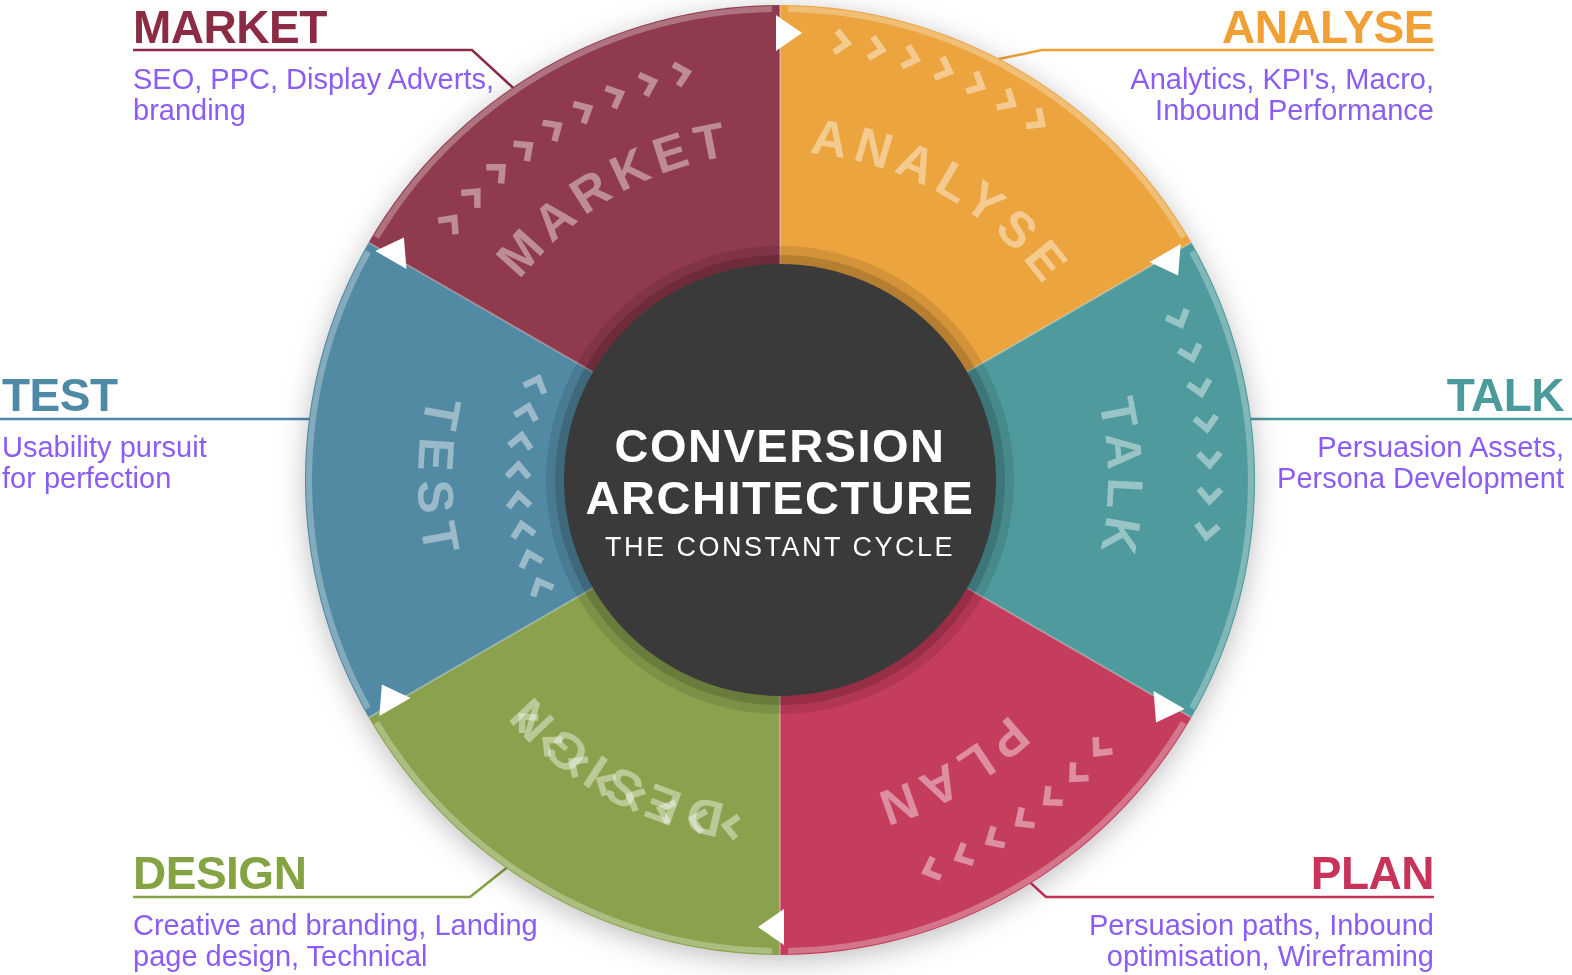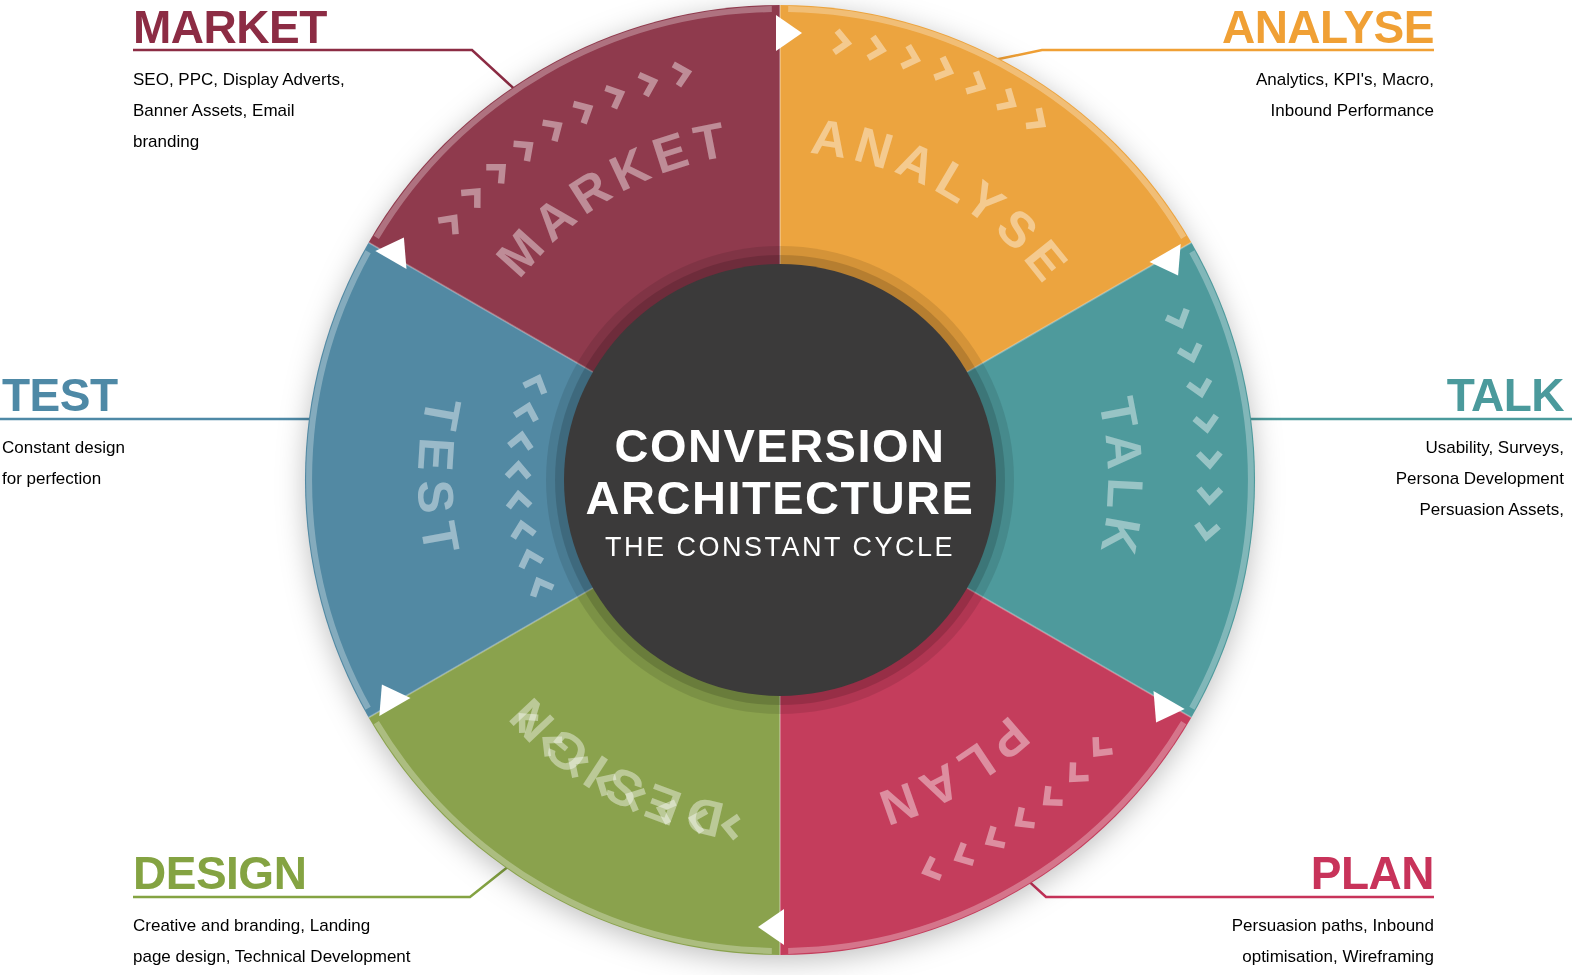--- a/index.html
+++ b/index.html
@@ -1,21 +1,21 @@
 <!DOCTYPE html>
 <html><head>
 <meta charset="utf-8">
 <style>
   html,body{margin:0;padding:0;background:#ffffff;font-family:"Liberation Sans",sans-serif;}
   .stage{position:relative;width:1572px;height:975px;overflow:hidden;background:#ffffff;}
   .stage svg{position:absolute;left:0;top:0;}
   .wheel{filter:drop-shadow(0 6px 14px rgba(0,0,0,0.25));}
   .callout{position:absolute;}
   .callout h2{margin:0;font-size:46px;line-height:46px;font-weight:bold;letter-spacing:-0.5px;}
-  .callout .desc{margin:14px 0 0 0;font-size:17px;line-height:31px;color:#000000;}
+  .callout .desc{margin:14px 0 0 0;font-size:29px;line-height:31px;color:#8b5cf6;}
   .callout .desc span{display:block;}
   .co-market{left:133px;top:4px;width:380px;text-align:left;}
   .co-analyse{right:138px;top:4px;width:420px;text-align:right;}
   .co-test{left:2px;top:372px;width:310px;text-align:left;}
   .co-talk{right:8px;top:372px;width:330px;text-align:right;}
   .co-design{left:133px;top:850px;width:460px;text-align:left;}
   .co-plan{right:138px;top:850px;width:430px;text-align:right;}
 </style>
 </head>
 <body>
@@ -134,47 +134,45 @@
         <text x="780" y="462" text-anchor="middle" fill="#FFFFFF" font-size="47" font-weight="bold" letter-spacing="1.5">CONVERSION</text>
         <text x="780" y="514" text-anchor="middle" fill="#FFFFFF" font-size="47" font-weight="bold" letter-spacing="1.5">ARCHITECTURE</text>
         <text x="780" y="556" text-anchor="middle" fill="#FFFFFF" font-size="27" font-weight="normal" letter-spacing="2.5">THE CONSTANT CYCLE</text>
       </g>
     </svg>
 
   <div class="callout co-market">
     <h2 style="color: rgb(140, 44, 68);">MARKET</h2>
     <p class="desc">
       <span>SEO, PPC, Display Adverts,</span>
-      <span>Banner Assets, Email</span>
       <span>branding</span>
     </p>
   </div>
 
   <div class="callout co-analyse">
     <h2 style="color: rgb(240, 160, 53);">ANALYSE</h2>
     <p class="desc">
       <span>Analytics, KPI's, Macro,</span>
       <span>Inbound Performance</span>
     </p>
   </div>
 
   <div class="callout co-test">
     <h2 style="color: rgb(78, 137, 166);">TEST</h2>
     <p class="desc">
-      <span>Constant design</span>
+      <span>Usability pursuit</span>
       <span>for perfection</span>
     </p>
   </div>
 
   <div class="callout co-talk">
     <h2 style="color: rgb(75, 154, 156);">TALK</h2>
     <p class="desc">
-      <span>Usability, Surveys,</span>
+      <span>Persuasion Assets,</span>
       <span>Persona Development</span>
-      <span>Persuasion Assets,</span>
     </p>
   </div>
 
   <div class="callout co-design">
     <h2 style="color: rgb(132, 163, 66);">DESIGN</h2>
     <p class="desc">
       <span>Creative and branding, Landing</span>
       <span>page design, Technical Development</span>
     </p>
   </div>

